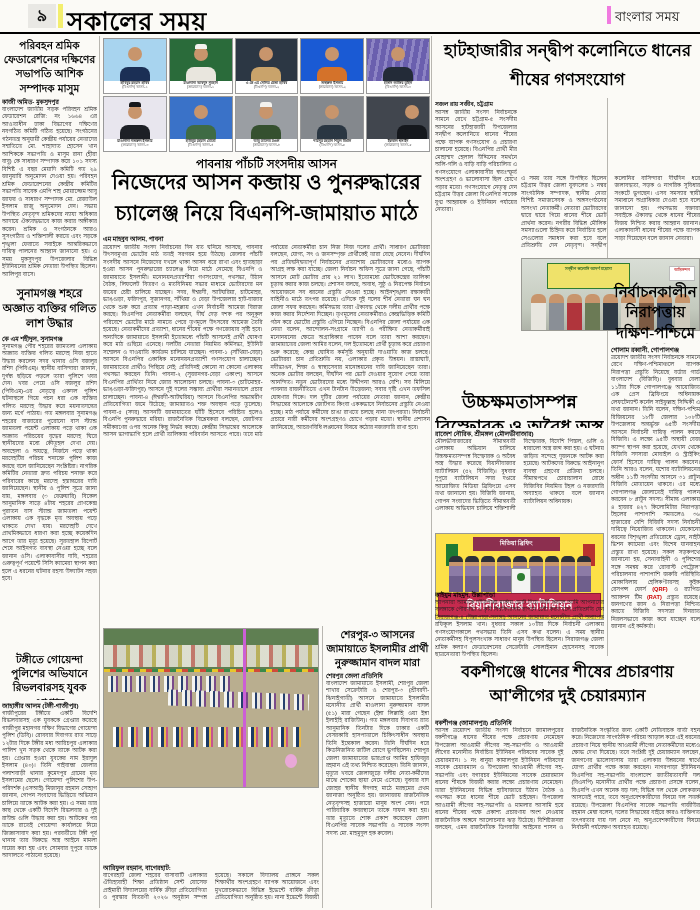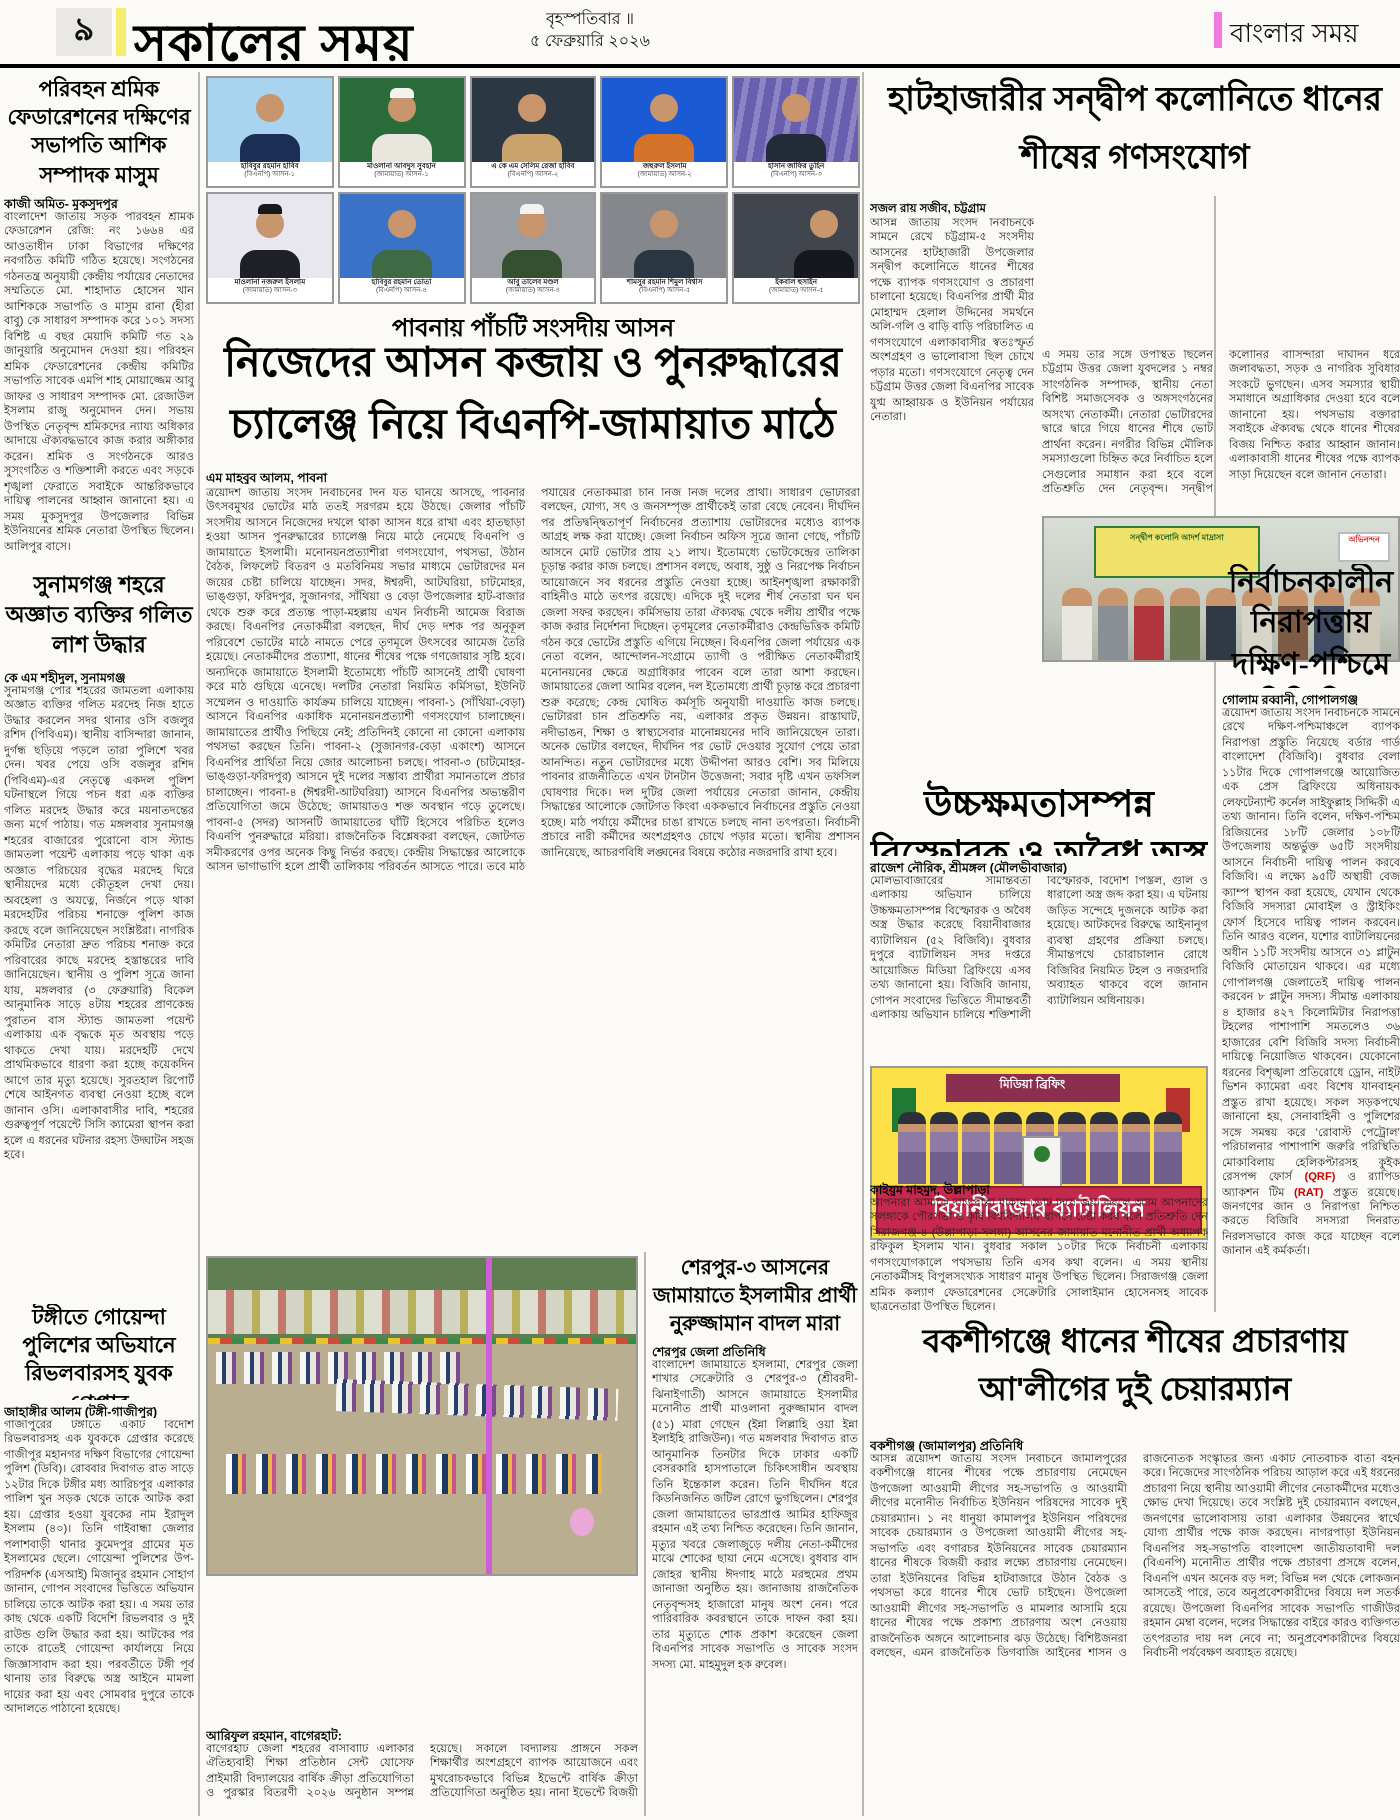--- a/index.html
+++ b/index.html
@@ -61,24 +61,20 @@
   .kicker{font-size:12px;text-align:center;font-weight:bold;color:#000;}
 </style>
 </head>
 <body>
 
 <div class="page">
 
   <div class="abs pagebox" style="left:28px;top:4px;width:28px;height:24px;">৯</div>
   <div class="abs ybar" style="left:58px;top:4px;width:5px;height:24px;"></div>
   <div class="abs masthead" style="left:67px;top:2px;width:200px;height:30px;">সকালের সময়</div>
-  <div class="abs dates" style="left:235px;top:4px;width:120px;height:26px;">
-    <div>বৃহস্পতিবার ॥</div>
-    <div>৫ ফেব্রুয়ারি ২০২৬</div>
-  </div>
   <div class="abs pinkbar" style="left:607px;top:6px;width:4px;height:18px;"></div>
   <div class="abs edition" style="left:615px;top:7px;width:85px;height:18px;">বাংলার সময়</div>
   <div class="abs headrule" style="left:0;top:32px;width:700px;"></div>
 
   <div class="vr" style="left:99px;top:36px;height:872px;"></div>
   <div class="vr" style="left:431px;top:36px;height:872px;"></div>
   <div class="vr" style="left:607px;top:98px;height:558px;"></div>
   <div class="vr" style="left:322px;top:626px;height:282px;"></div>
 
   <div class="abs hl" style="left:2px;top:38px;width:95px;height:58px;font-size:10.5px;line-height:1.35;">পরিবহন শ্রমিক ফেডারেশনের দক্ষিণের সভাপতি আশিক সম্পাদক মাসুম</div>

